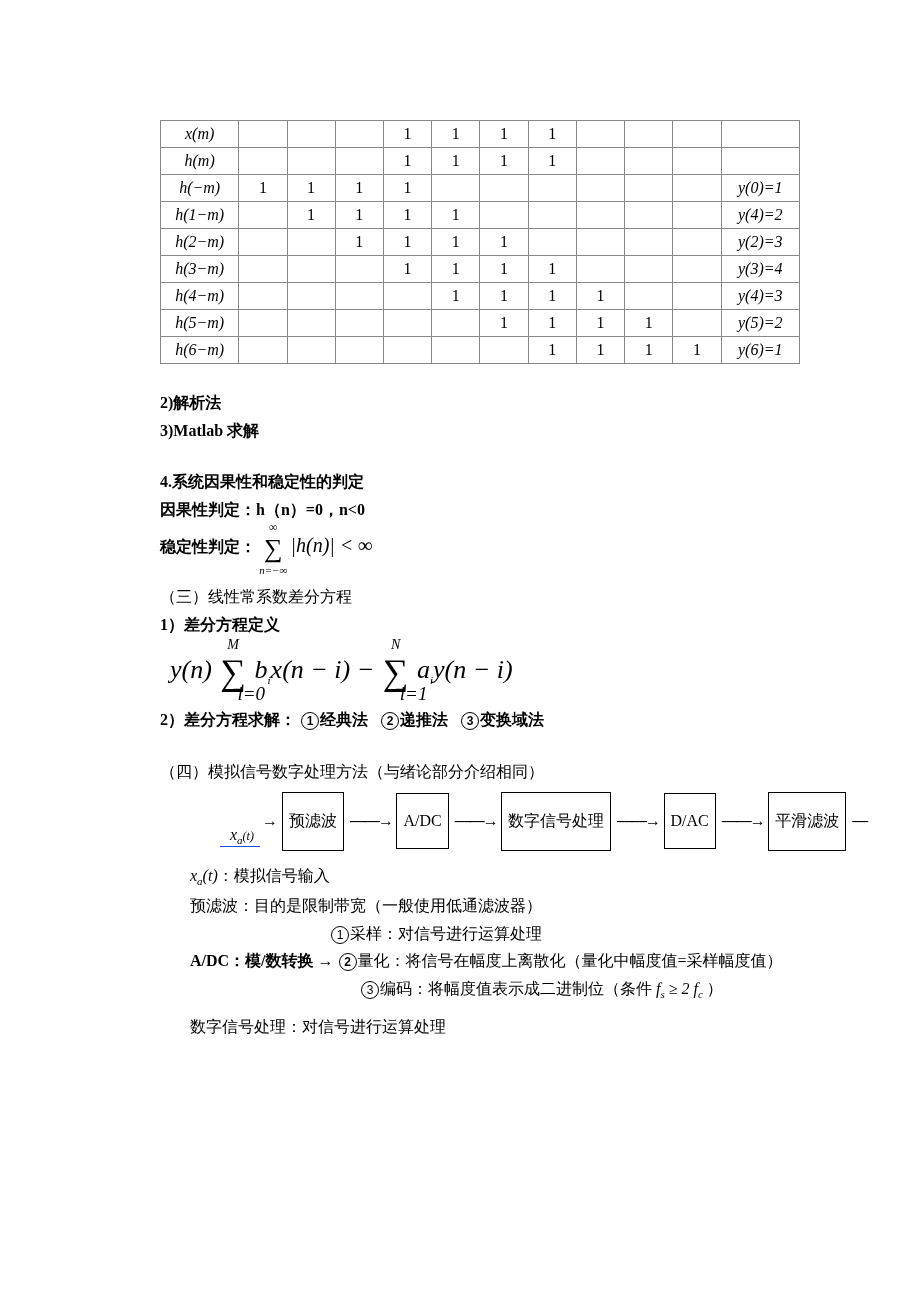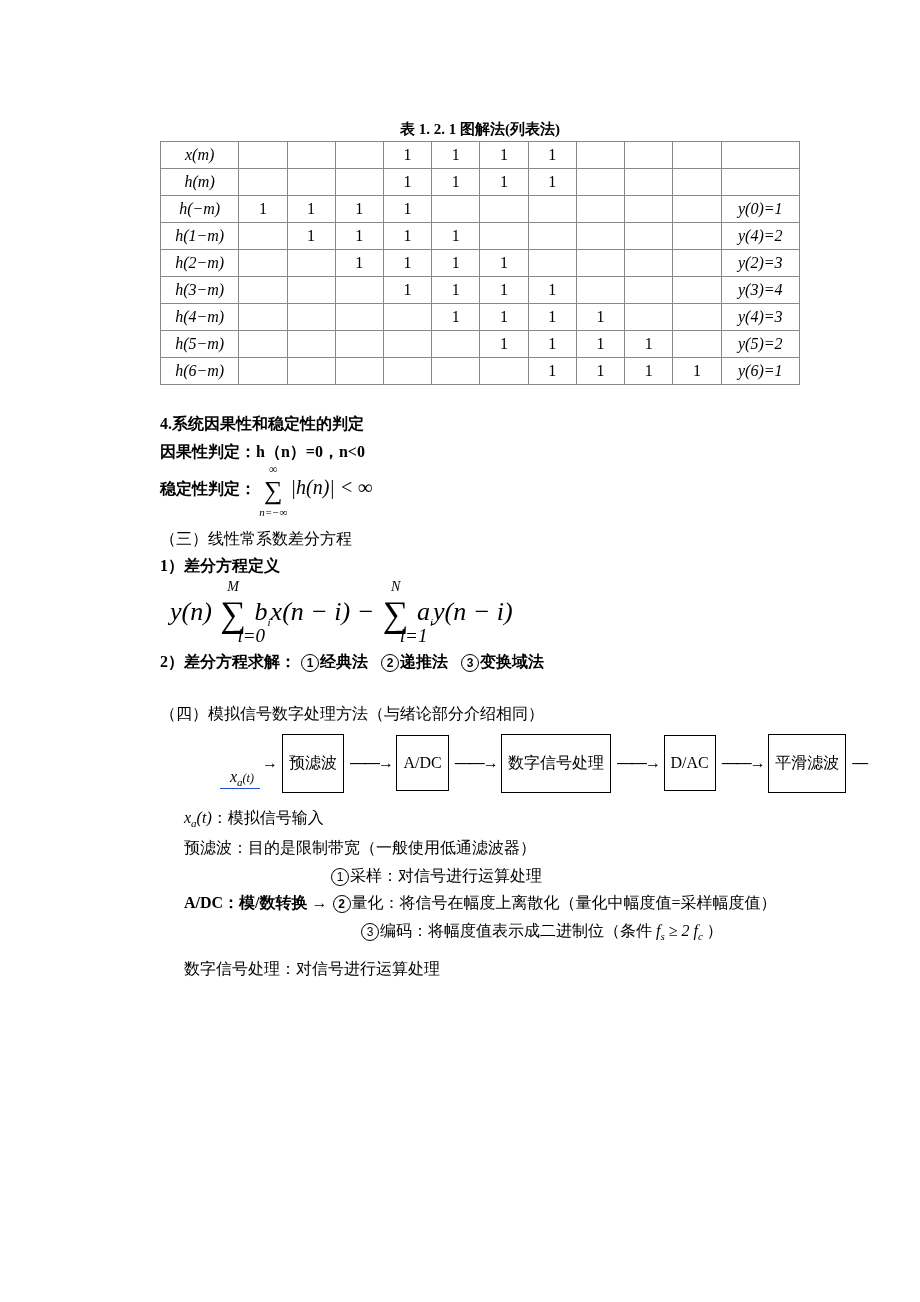--- a/index.html
+++ b/index.html
@@ -138,21 +138,21 @@
   }
   .flow .sig {
     font-style: italic;
     font-family: "Times New Roman", serif;
     display: inline-block;
     border-bottom: 1px solid #1d4ed8;
     padding: 0 6px 0 10px;
     vertical-align: bottom;
     margin-bottom: 4px;
   }
-  .indent1 { margin-left: 24px; }
+  .indent1 { margin-left: 30px; }
   .indent2 { margin-left: 170px; }
   .indent3 { margin-left: 200px; }
   .sub { font-size: 11px; vertical-align: sub; font-style: italic;}
   .circ {
     display: inline-block;
     border: 1px solid #000;
     border-radius: 50%;
     width: 16px;
     height: 16px;
     line-height: 16px;
@@ -161,21 +161,20 @@
     font-family: sans-serif;
     margin: 0 1px;
   }
   .ital { font-style: italic; font-family: "Times New Roman", serif;}
 </style>
 </head>
 <body>
 
 <div class="page">
 
-  <div class="table-caption">表 1. 2. 1  图解法(列表法)</div>
   <table class="grid">
     <tbody id="tbody">
         <tr>
           <td class="first">x(m)</td>
           <td class="num"></td>
           <td class="num"></td>
           <td class="num"></td>
           <td class="num">1</td>
           <td class="num">1</td>
           <td class="num">1</td>
@@ -293,20 +292,24 @@
           <td class="num"></td>
           <td class="num">1</td>
           <td class="num">1</td>
           <td class="num">1</td>
           <td class="num">1</td>
           <td class="last">y(6)=1</td>
         </tr>
       </tbody>
   </table>
 
+  <div class="section">
+    <div class="line bold">2)解析法</div>
+    <div class="line bold">3)Matlab 求解</div>
+  </div>
 
   <div class="section">
     <div class="line bold">4.系统因果性和稳定性的判定</div>
     <div class="line bold">因果性判定：h（n）=0，n&lt;0</div>
     <div class="line" style="margin-top:6px;">
       <span class="bold">稳定性判定：</span>
       <span class="stab-formula">
         <span class="sum-wrap">∑<span class="sum-top2">∞</span><span class="sum-bot2">n=−∞</span></span>
         <span style="font-size:20px;">|h(n)| &lt; ∞</span>
       </span>

